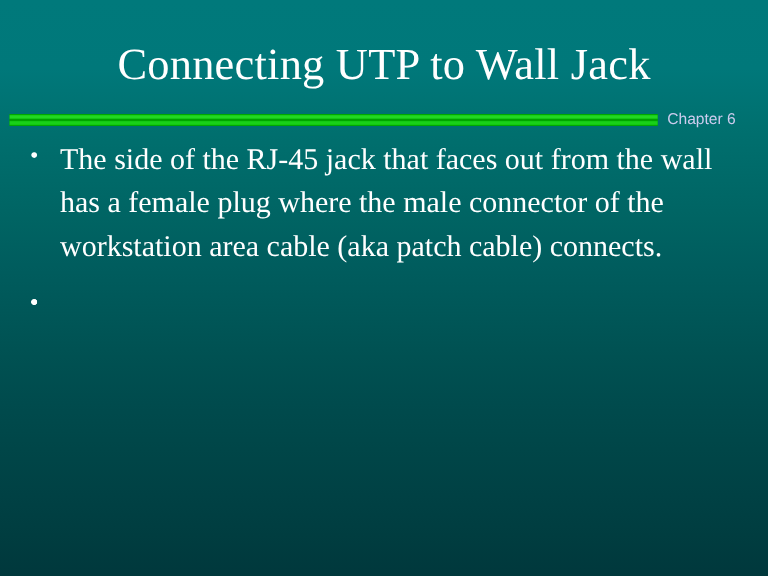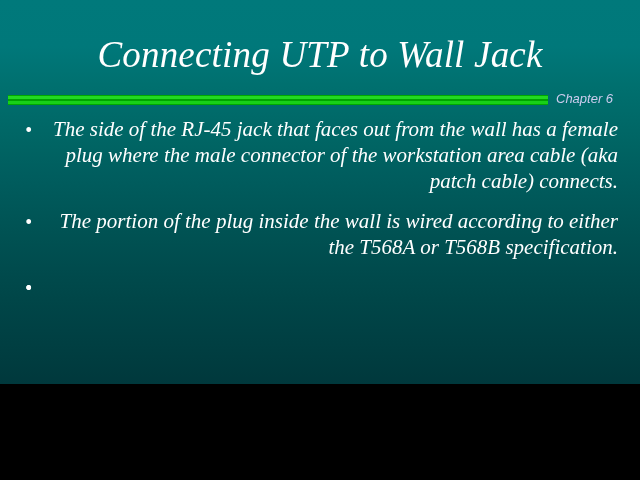--- a/index.html
+++ b/index.html
@@ -4,40 +4,39 @@
 <title>Connecting UTP to Wall Jack</title>
 <style>
   html, body {
     margin: 0;
     padding: 0;
     background: #000;
   }
   #slide {
     position: relative;
     width: 640px;
-    height: 384px;
+    height: 480px;
     overflow: hidden;
     font-family: "Liberation Serif", "DejaVu Serif", serif;
     
     background:
       linear-gradient(to bottom,
         #00797b 0%,
         #00787a 12%,
         #00706f 22%,
         #006a69 30%,
         #006463 38%,
         #005d5e 46%,
         #005758 54%,
         #005152 62%,
         #004b4d 70%,
         #004648 78%,
         #004144 86%,
         #003d40 93%,
         #00383c 100%);
-    font-style: italic;
   }
 
   
   #title-block {
     position: absolute;
     left: 0;
     top: 32px;
     width: 640px;
     text-align: center;
   }
@@ -128,24 +127,24 @@
     top: 0;
     width: 12px;
     font-size: 20px;
     line-height: 28px;
     color: #ffffff;
     text-align: left;
   }
   .bullet-text {
     display: block;
     font-family: "Liberation Serif", "DejaVu Serif", serif;
-    font-size: 21px;
-    line-height: 26px;
+    font-size: 25px;
+    line-height: 36px;
     color: #ffffff;
-    text-align: right;
+    text-align: left;
   }
 </style>
 </head>
 <body>
 
 <div id="slide">
 
   <div id="title-block">
     <span id="slide-title">Connecting UTP to Wall Jack</span>
   </div>
@@ -159,21 +158,20 @@
     <span id="chapter-label">Chapter 6</span>
   </div>
 
   <ul id="body-list">
     <li class="bullet-item">
       <span class="bullet-marker">•</span>
       <span class="bullet-text">The side of the RJ-45 jack that faces out from the wall has a female plug where the male connector of the workstation area cable (aka patch cable) connects.</span>
     </li>
     <li class="bullet-item">
       <span class="bullet-marker">•</span>
-      <span class="bullet-text">The portion of the plug inside the wall is wired according to either the T568A or T568B specification.</span>
     </li>
     <li class="bullet-item">
       <span class="bullet-marker">•</span>
     </li>
     <li class="bullet-item">
       <span class="bullet-marker">•</span>
     </li>
   </ul>
 
 </div>

